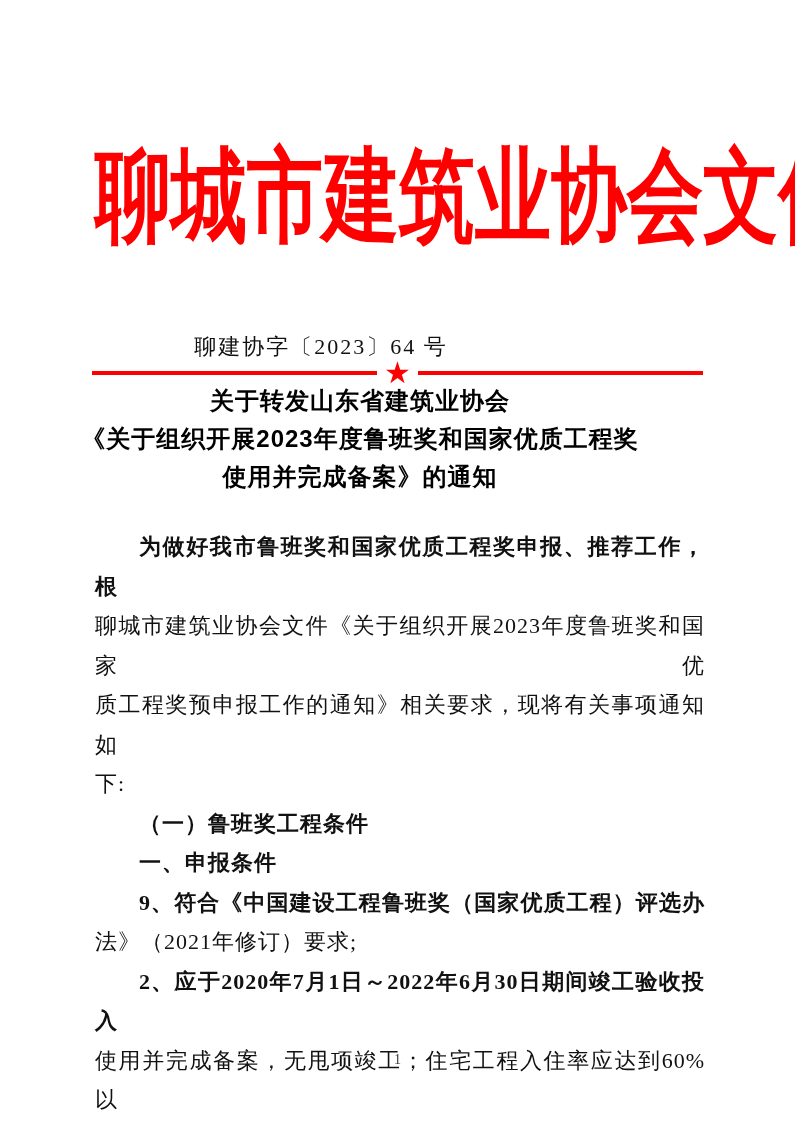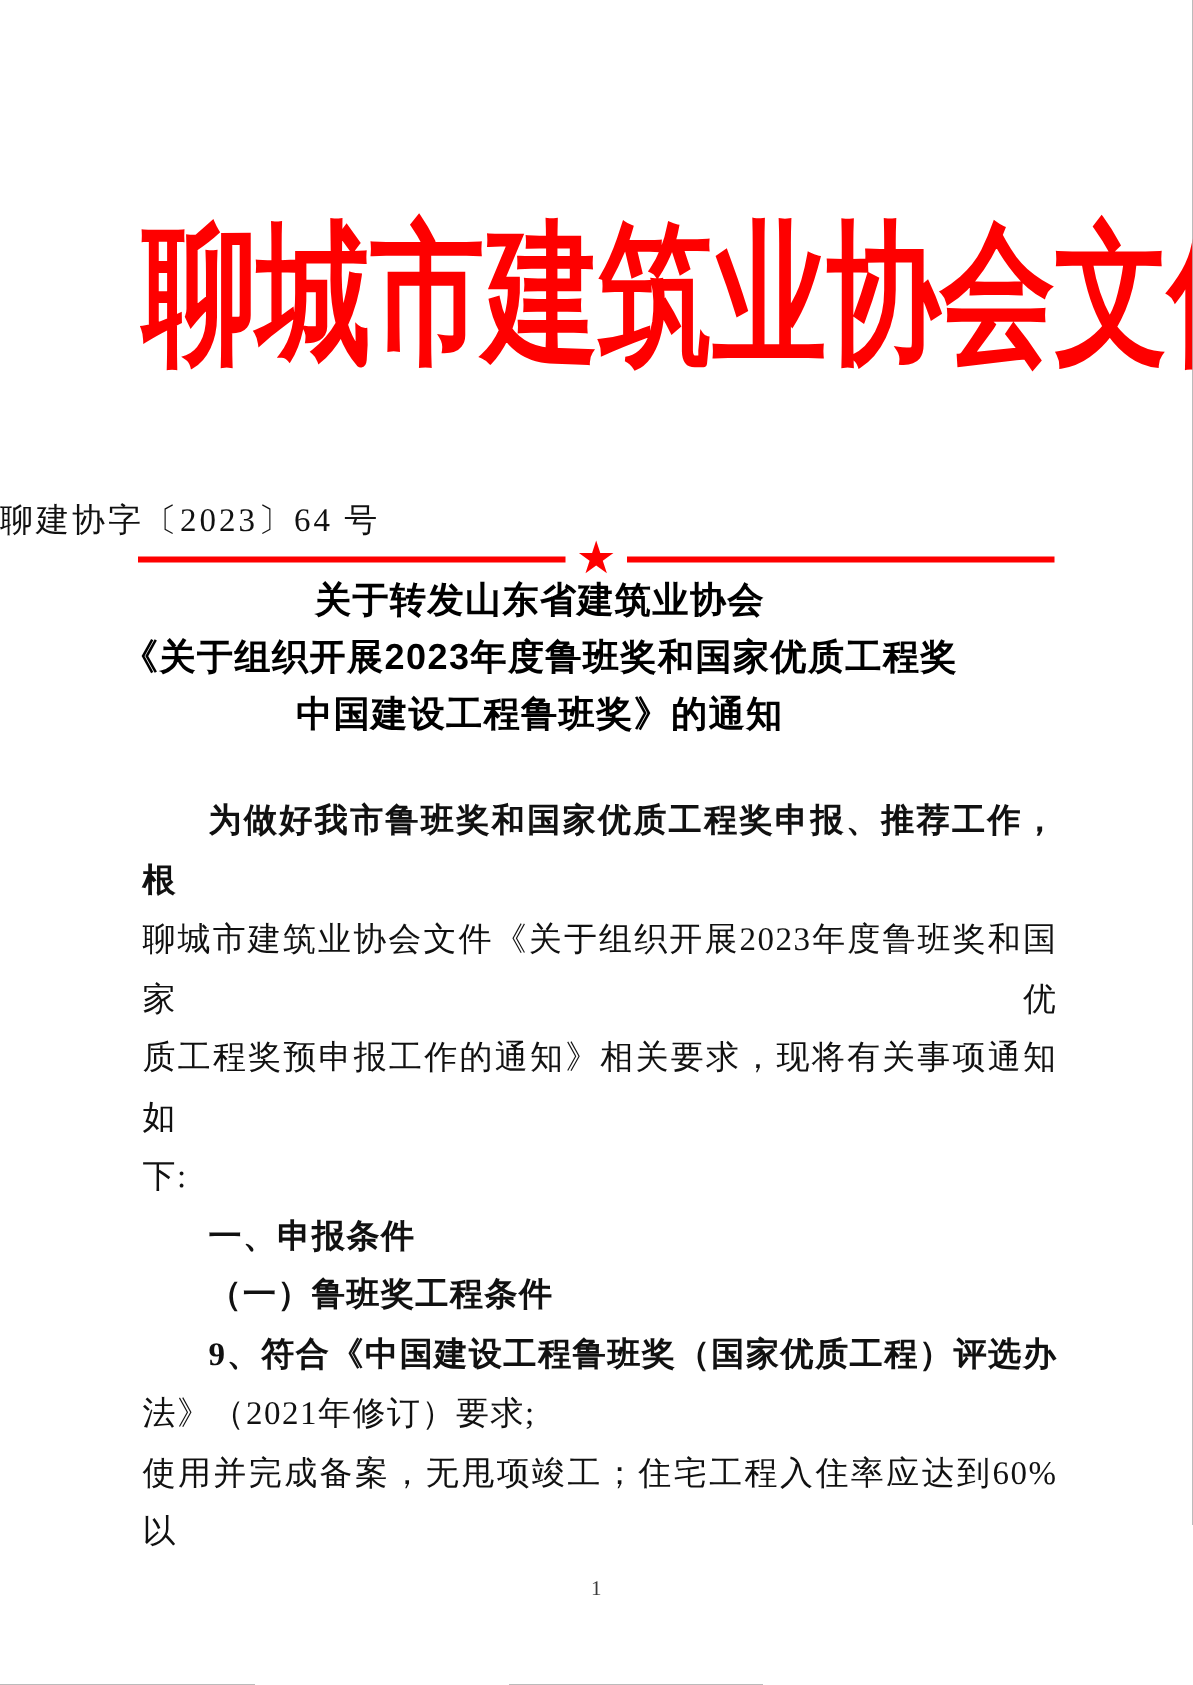--- a/index.html
+++ b/index.html
@@ -24,20 +24,21 @@
     font-size:95px;
     letter-spacing:0px;
     color:#fe0000;
     white-space:nowrap;
     transform:scale(0.80,1.08);
     transform-origin:center top;
   }
   
   .doc-number{
     position:absolute;top:332px;left:0;width:642px;
+    text-align:center;
     font-size:22px;
     letter-spacing:2px;
     color:#111;
   }
   
   .rule-row{
     position:absolute;top:357px;left:92px;width:611px;height:32px;
     display:flex;align-items:center;
   }
   .rule-seg{flex:1;height:4px;background:#fe0000;}
@@ -96,31 +97,32 @@
 
   <div class="rule-row">
     <div class="rule-seg"></div>
     <div class="rule-star">★</div>
     <div class="rule-seg"></div>
   </div>
 
   <div class="doc-title">
     <div>关于转发山东省建筑业协会</div>
     <div>《关于组织开展2023年度鲁班奖和国家优质工程奖</div>
-    <div>中国建设工程鲁班奖》的通知</div>
+    <div>使用并完成备案》的通知</div>
   </div>
 
   <div class="body-text">
     <div class="body-line indent fill">为做好我市鲁班奖和国家优质工程奖申报、推荐工作，根</div>
     <div class="body-line fill">聊城市建筑业协会文件《关于组织开展2023年度鲁班奖和国家优</div>
     <div class="body-line fill">质工程奖预申报工作的通知》相关要求，现将有关事项通知如</div>
     <div class="body-line">下:</div>
+    <div class="body-line indent">（一）鲁班奖工程条件</div>
     <div class="body-line indent">一、申报条件</div>
-    <div class="body-line indent">（一）鲁班奖工程条件</div>
     <div class="body-line indent fill">9、符合《中国建设工程鲁班奖（国家优质工程）评选办</div>
     <div class="body-line">法》（2021年修订）要求;</div>
+    <div class="body-line indent fill">2、应于2020年7月1日～2022年6月30日期间竣工验收投入</div>
     <div class="body-line fill">使用并完成备案，无甩项竣工；住宅工程入住率应达到60%以</div>
 
   </div>
 
   <div class="page-number">1</div>
 
 </div>
 
 </body></html>

